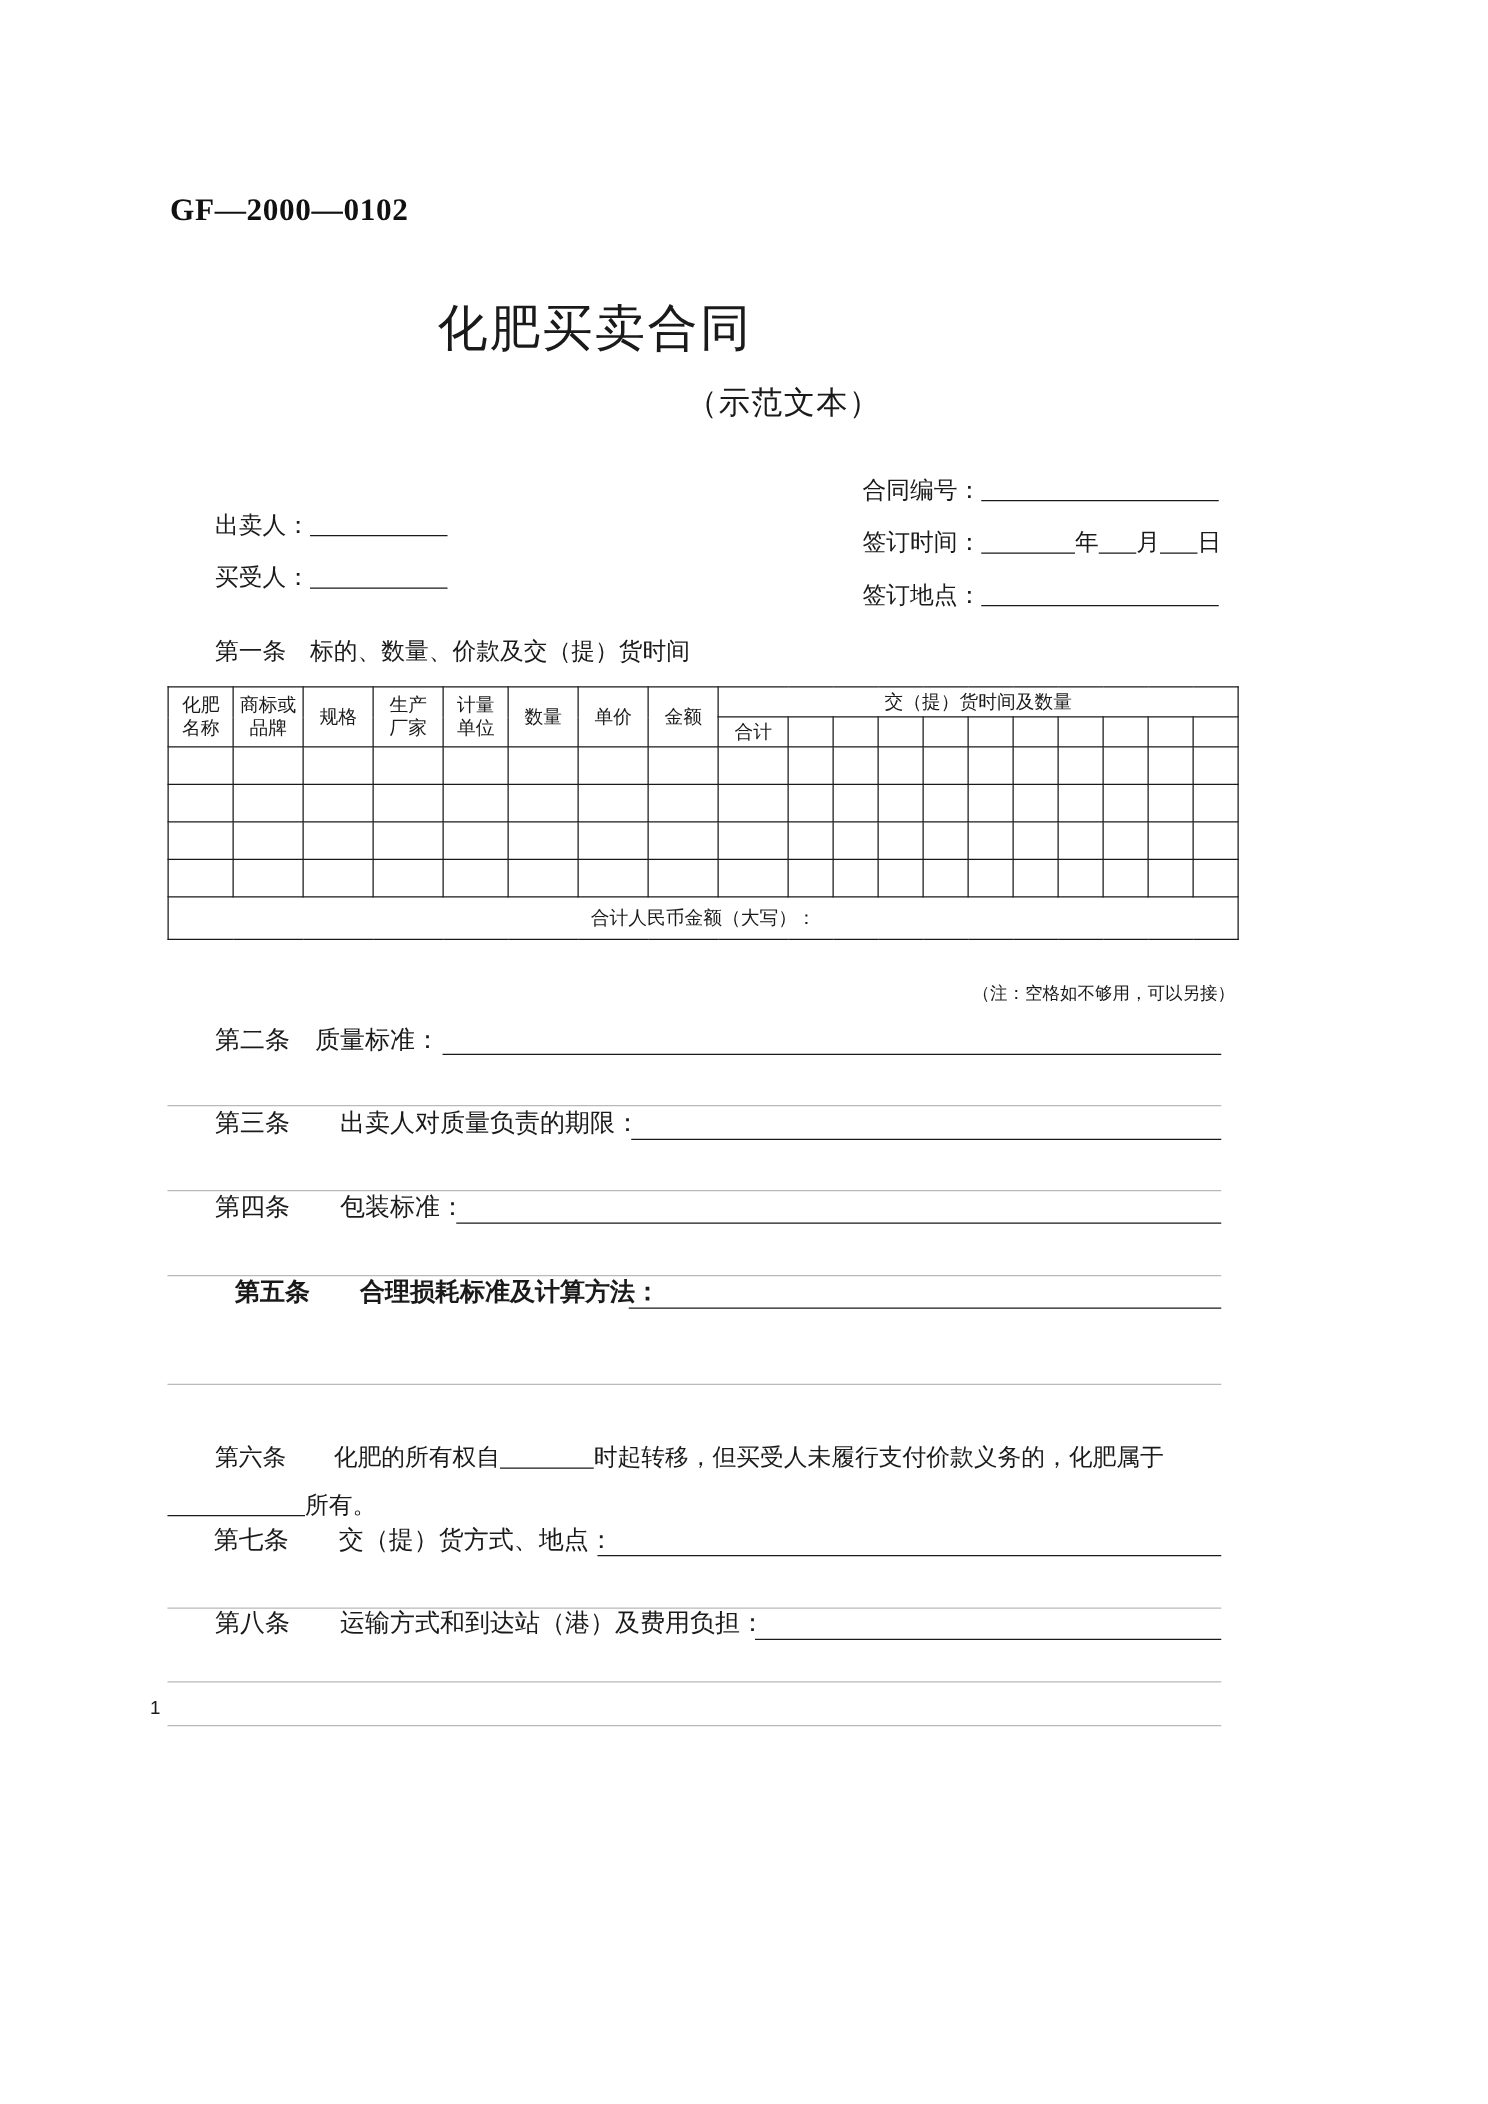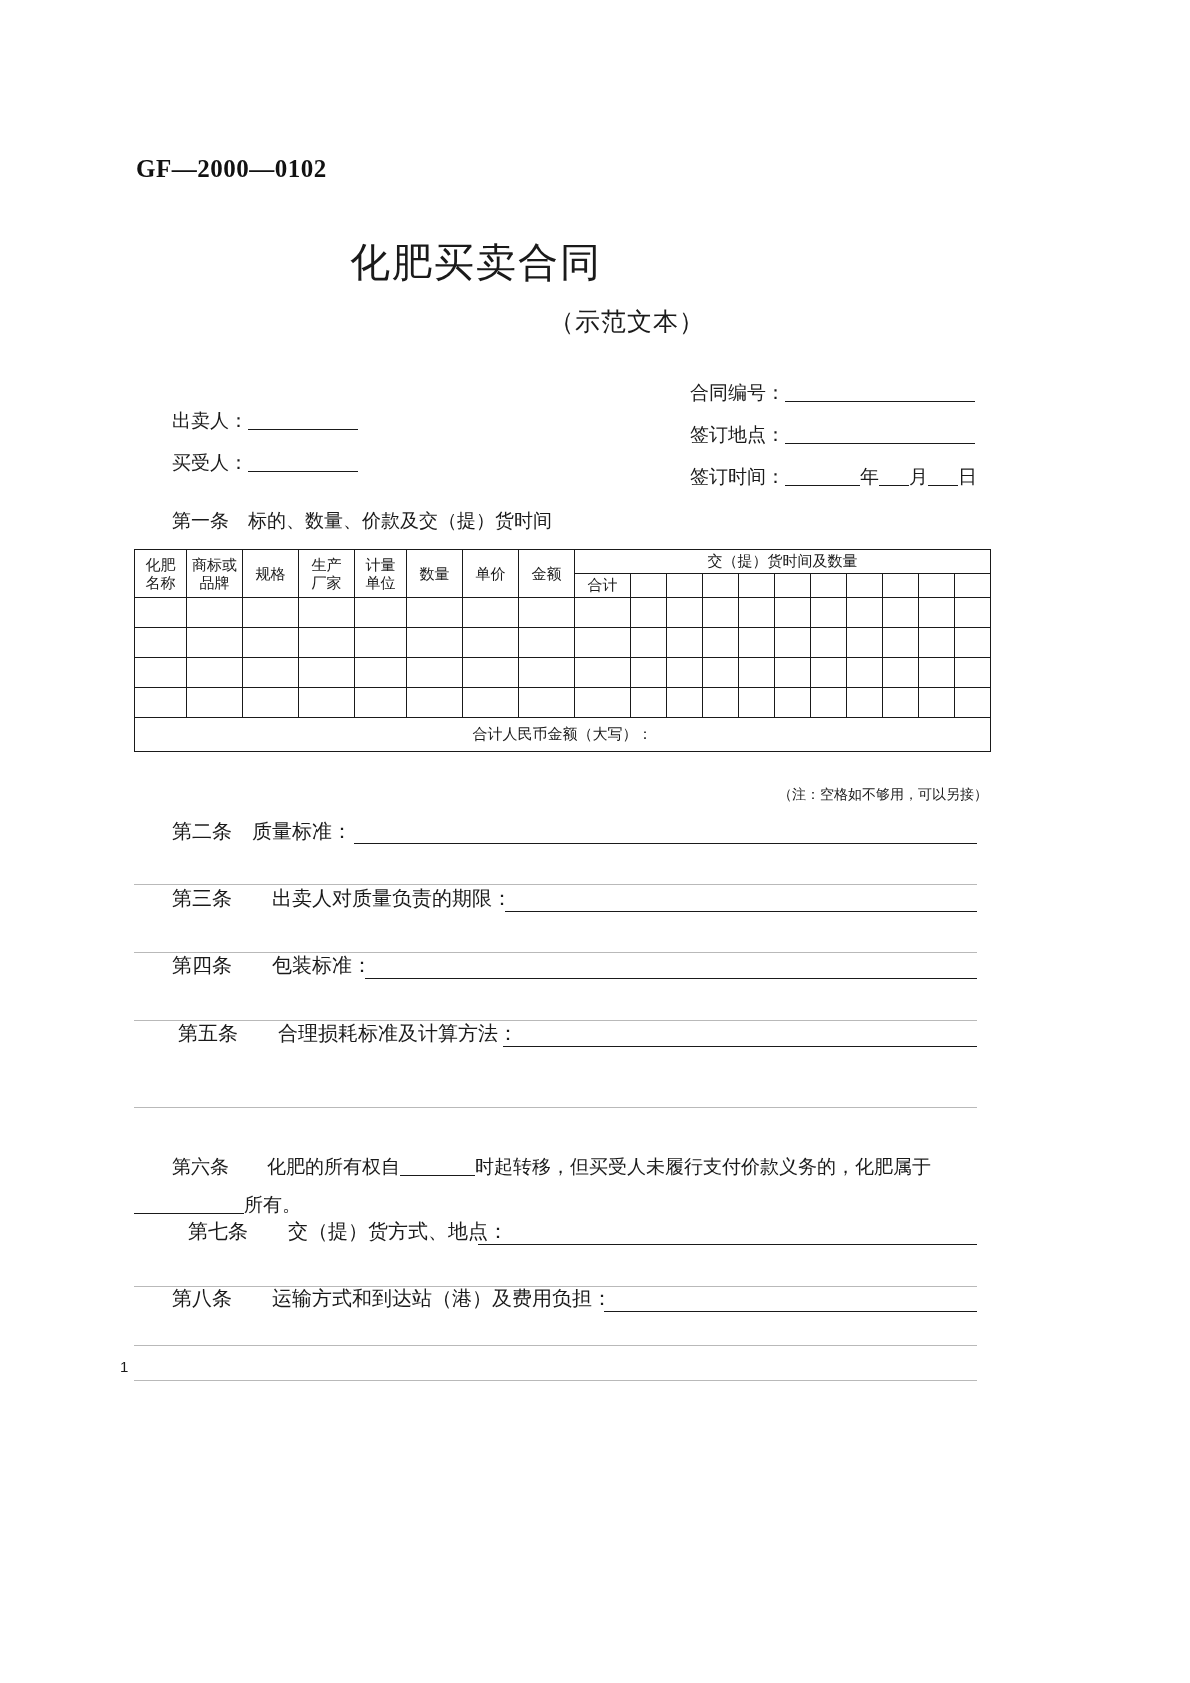--- a/index.html
+++ b/index.html
@@ -163,24 +163,24 @@
   <div class="doc-code">GF—2000—0102</div>
 
   <div class="title">化肥买卖合同</div>
   <div class="subtitle">（示范文本）</div>
 
   <div class="meta-block">
     <div class="meta-row">
       <span>合同编号：</span><span class="ul ul-w190"></span>
     </div>
     <div class="meta-row">
+      <span>签订时间：</span><span class="ul ul-w75"></span><span>年</span><span class="ul ul-w30"></span><span>月</span><span class="ul ul-w30"></span><span>日</span>
+    </div>
+    <div class="meta-row">
       <span>签订地点：</span><span class="ul ul-w190"></span>
-    </div>
-    <div class="meta-row">
-      <span>签订时间：</span><span class="ul ul-w75"></span><span>年</span><span class="ul ul-w30"></span><span>月</span><span class="ul ul-w30"></span><span>日</span>
     </div>
   </div>
 
   <div class="party-block">
     <div class="party-row">
       <span>出卖人：</span><span class="ul ul-w110"></span>
     </div>
     <div class="party-row">
       <span>买受人：</span><span class="ul ul-w110"></span>
     </div>
@@ -356,32 +356,32 @@
   <div class="rule-light" style="left:134px; top:884px; width:843px;"></div>
 
   <div class="clause" style="left:172px; top:885px;">第三条　　出卖人对质量负责的期限：</div>
   <div class="rule" style="left:505px; top:911px; width:472px;"></div>
   <div class="rule-light" style="left:134px; top:952px; width:843px;"></div>
 
   <div class="clause" style="left:172px; top:952px;">第四条　　包装标准：</div>
   <div class="rule" style="left:365px; top:978px; width:612px;"></div>
   <div class="rule-light" style="left:134px; top:1020px; width:843px;"></div>
 
-  <div class="clause" style="left:178px; top:1020px;">第五条　　合理损耗标准及计算方法：</div>
+  <div class="clause" style="left:188px; top:1020px;font-weight:bold;">第五条　　合理损耗标准及计算方法：</div>
   <div class="rule" style="left:503px; top:1046px; width:474px;"></div>
   <div class="rule-light" style="left:134px; top:1107px; width:843px;"></div>
 
   <div class="para" style="left:172px; top:1148px; width:810px;">
     <span>第六条　　化肥的所有权自</span><span class="ul ul-w75"></span><span>时起转移，但买受人未履行支付价款义务的，化肥属于</span>
   </div>
   <div class="para" style="left:134px; top:1186px;">
     <span class="ul ul-w110"></span><span>所有。</span>
   </div>
 
-  <div class="clause" style="left:188px; top:1218px;">第七条　　交（提）货方式、地点：</div>
+  <div class="clause" style="left:171px; top:1218px;">第七条　　交（提）货方式、地点：</div>
   <div class="rule" style="left:478px; top:1244px; width:499px;"></div>
   <div class="rule-light" style="left:134px; top:1286px; width:843px;"></div>
 
   <div class="clause" style="left:172px; top:1285px;">第八条　　运输方式和到达站（港）及费用负担：</div>
   <div class="rule" style="left:604px; top:1311px; width:373px;"></div>
   <div class="rule-light" style="left:134px; top:1345px; width:843px;"></div>
   <div class="rule-light" style="left:134px; top:1380px; width:843px;"></div>
 
   <div class="page-num">1</div>
 

